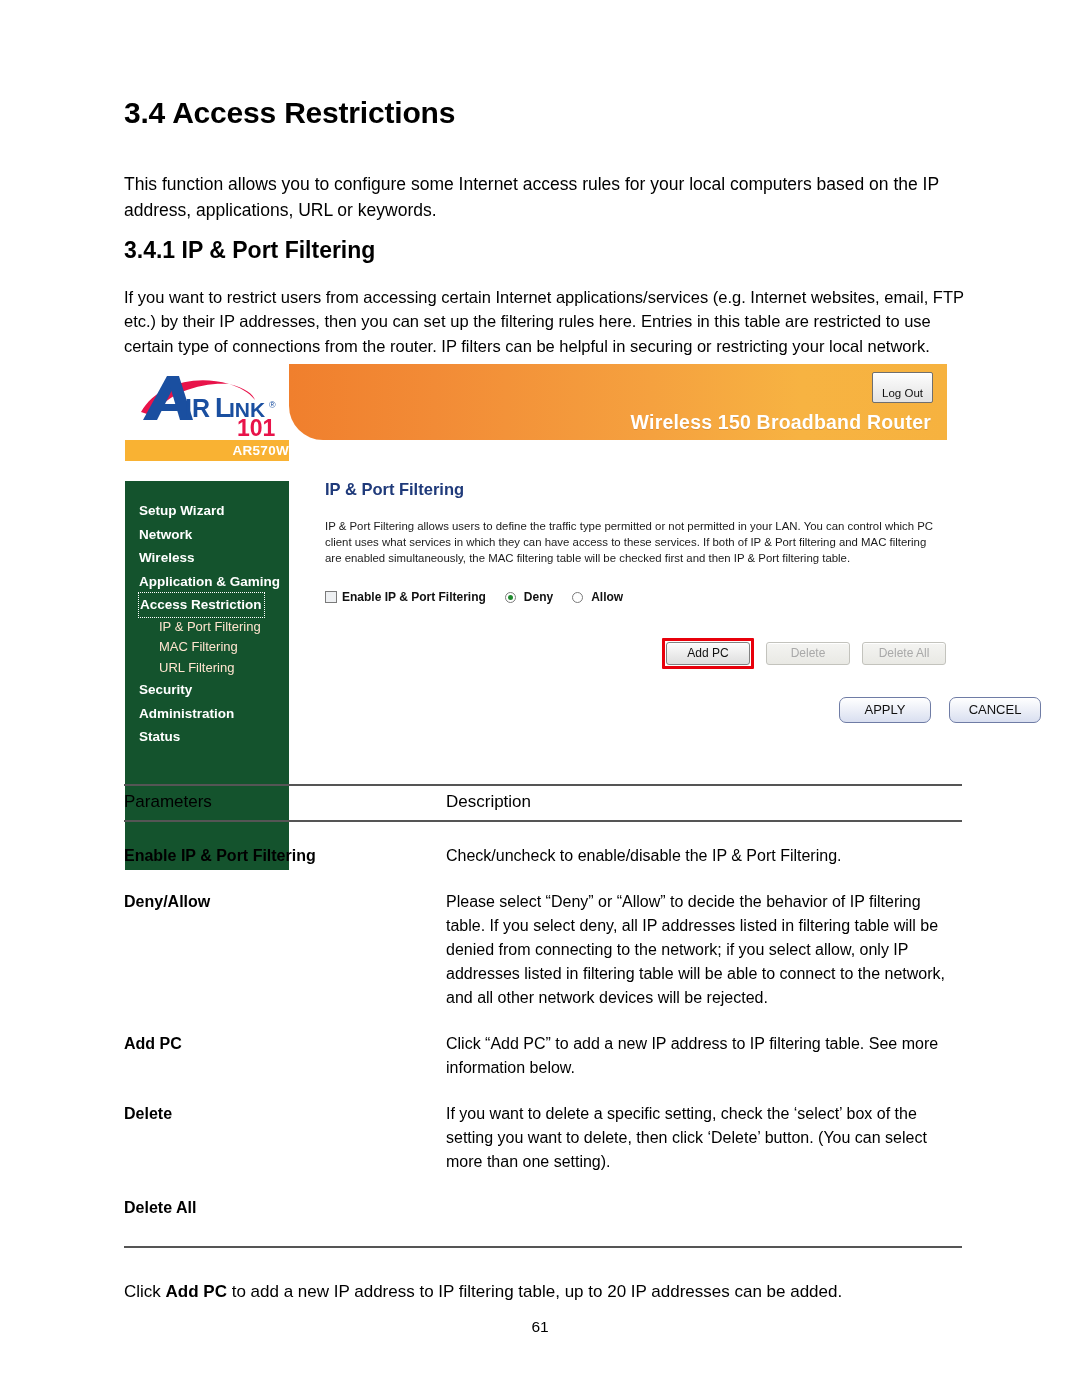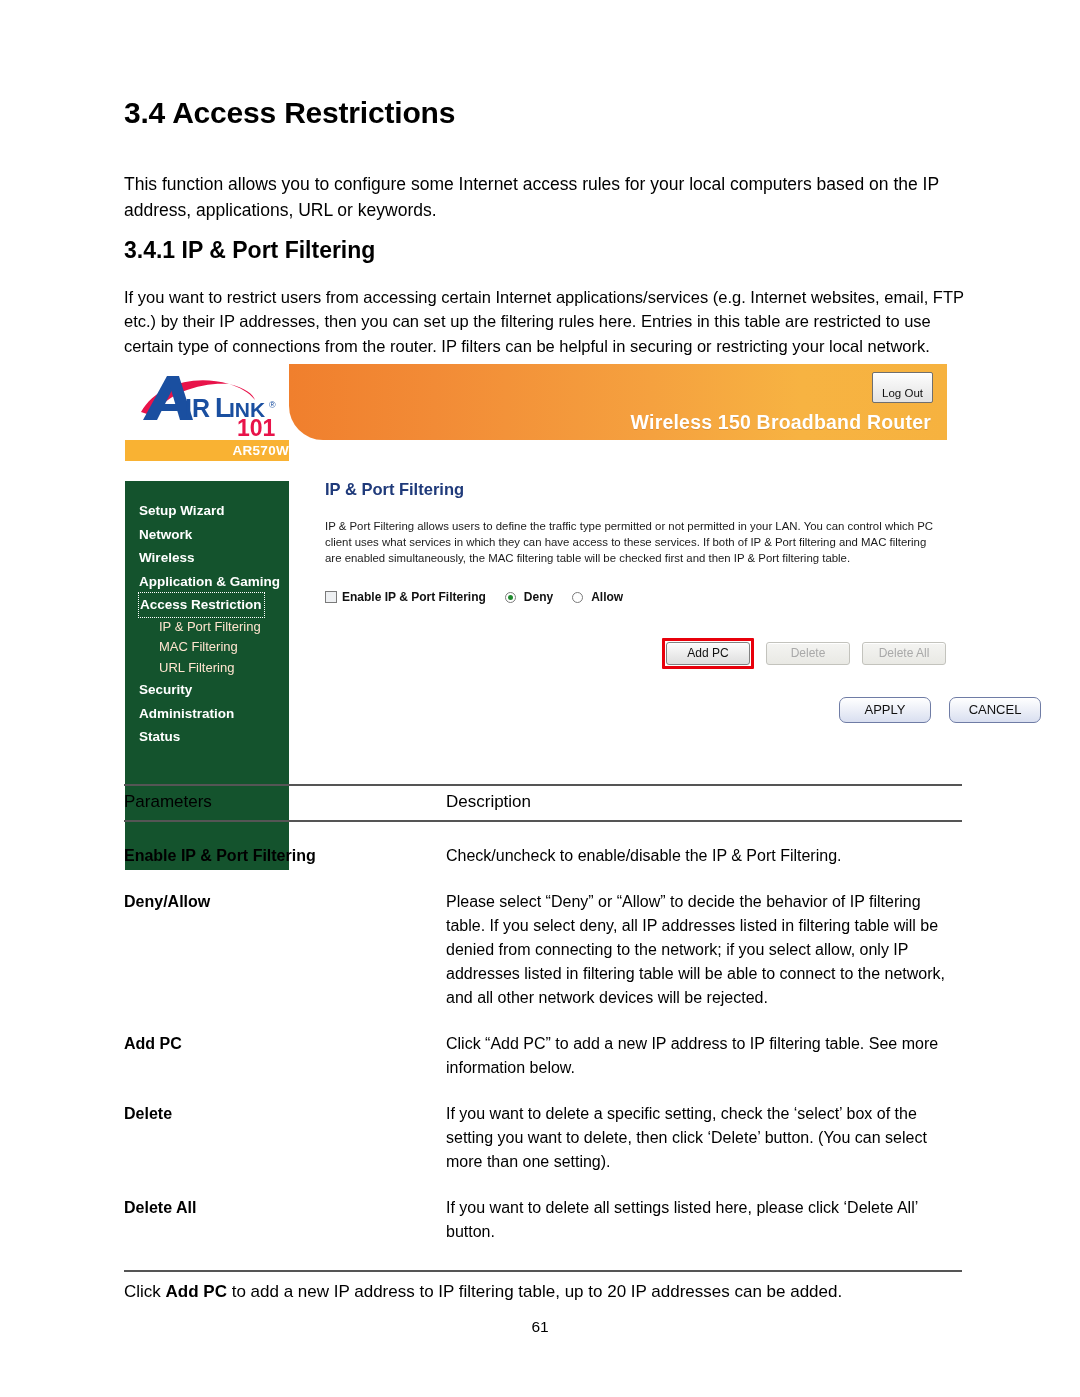--- a/index.html
+++ b/index.html
@@ -309,21 +309,20 @@
 
     <div class="prow-gap"></div>
     <div class="prow">
       <div class="col1">Delete</div>
       <div class="col2">If you want to delete a specific setting, check the ‘select’ box of the setting you want to delete, then click ‘Delete’ button. (You can select more than one setting).</div>
     </div>
 
     <div class="prow-gap"></div>
     <div class="prow">
       <div class="col1">Delete All</div>
-      <div class="col2">If you want to delete all settings listed here, please click ‘Delete All’ button.</div>
     </div>
 
     <div style="height:26px"></div>
     <div class="hr-bot"></div>
   </div>
 
   <p class="closing"><span>Click </span><b class="inline">Add PC</b><span> to add a new IP address to IP filtering table, up to 20 IP addresses can be added.</span></p>
 
   <div class="pagenum">61</div>
 

